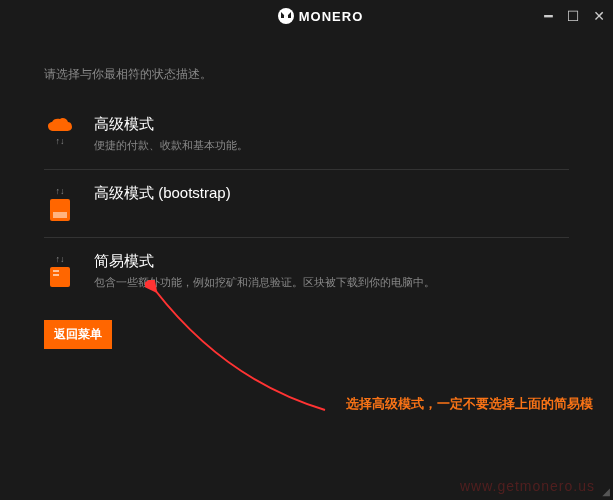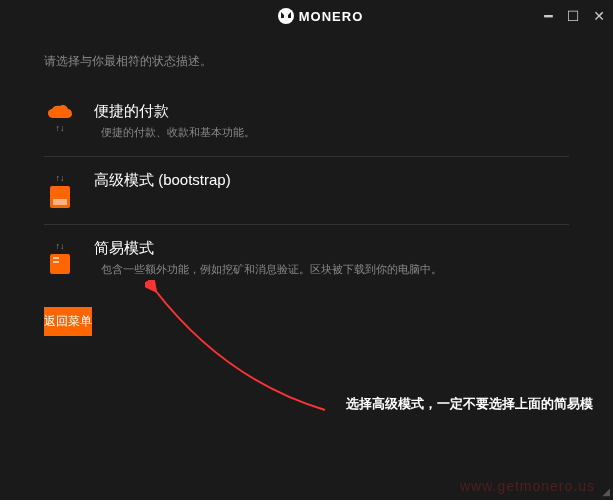--- a/index.html
+++ b/index.html
@@ -54,21 +54,21 @@
   padding: 18px 44px 0 44px;
 }
 .page-title {
   font-size: 26px;
   font-weight: 300;
   color: #fff;
 }
 .page-subtitle {
   font-size: 12px;
   color: #888;
-  margin-top: 3px;
+  margin-top: 16px;
   margin-bottom: 18px;
 }
 .mode-list {}
 .mode-item {
   display: flex;
   align-items: flex-start;
   gap: 18px;
   padding: 14px 0 16px 0;
   border-bottom: 1px solid #333;
   cursor: pointer;
@@ -84,30 +84,30 @@
 }
 .mode-text {}
 .mode-title {
   font-size: 15px;
   color: #fff;
   margin-bottom: 4px;
 }
 .mode-desc {
   font-size: 11px;
   color: #888;
-  margin-left: 7px;
 }
 .back-btn {
   margin-top: 14px;
   background: #ff6600;
   color: #fff;
   border: none;
-  padding: 6px 0;
+  padding: 6px 10px;
   font-size: 12px;
   cursor: pointer;
+  font-weight: bold;
 }
 .cloud-icon svg { display: block; }
 .arrows {
   font-size: 9px;
   color: #888;
 }
 .bootstrap-icon {
   width: 20px;
   height: 22px;
   background: #ff6600;
@@ -145,21 +145,21 @@
 .annotation-arrow {
   position: absolute;
   left: 145px;
   top: 280px;
   pointer-events: none;
 }
 .annotation-text {
   position: absolute;
   right: 20px;
   top: 395px;
-  color: #ffffff;
+  color: #f97316;
   font-size: 13px;
   font-weight: bold;
 }
 .watermark {
   position: absolute;
   right: 18px;
   bottom: 6px;
   color: rgba(180,40,40,0.35);
   font-size: 14px;
   letter-spacing: 1px;
@@ -200,21 +200,21 @@
     <div class="mode-item">
       <div class="mode-icon">
         <span class="cloud-icon">
           <svg width="26" height="16" viewBox="0 0 26 16">
             <path d="M7 14 C3 14 1 12 1 9 C1 6 4 5 5 5 C6 2 10 1 13 2 C15 0 20 1 21 5 C24 5 25 8 25 10 C25 13 22 14 20 14 Z" fill="#ff6600"></path>
           </svg>
         </span>
         <span class="arrows">↑↓</span>
       </div>
       <div class="mode-text">
-        <div class="mode-title">便捷的付款</div>
+        <div class="mode-title">高级模式</div>
         <div class="mode-desc">便捷的付款、收款和基本功能。</div>
       </div>
     </div>
 
     <div class="mode-item">
       <div class="mode-icon">
         <span class="arrows-top">↑↓</span>
         <span class="bootstrap-icon"></span>
       </div>
       <div class="mode-text">

